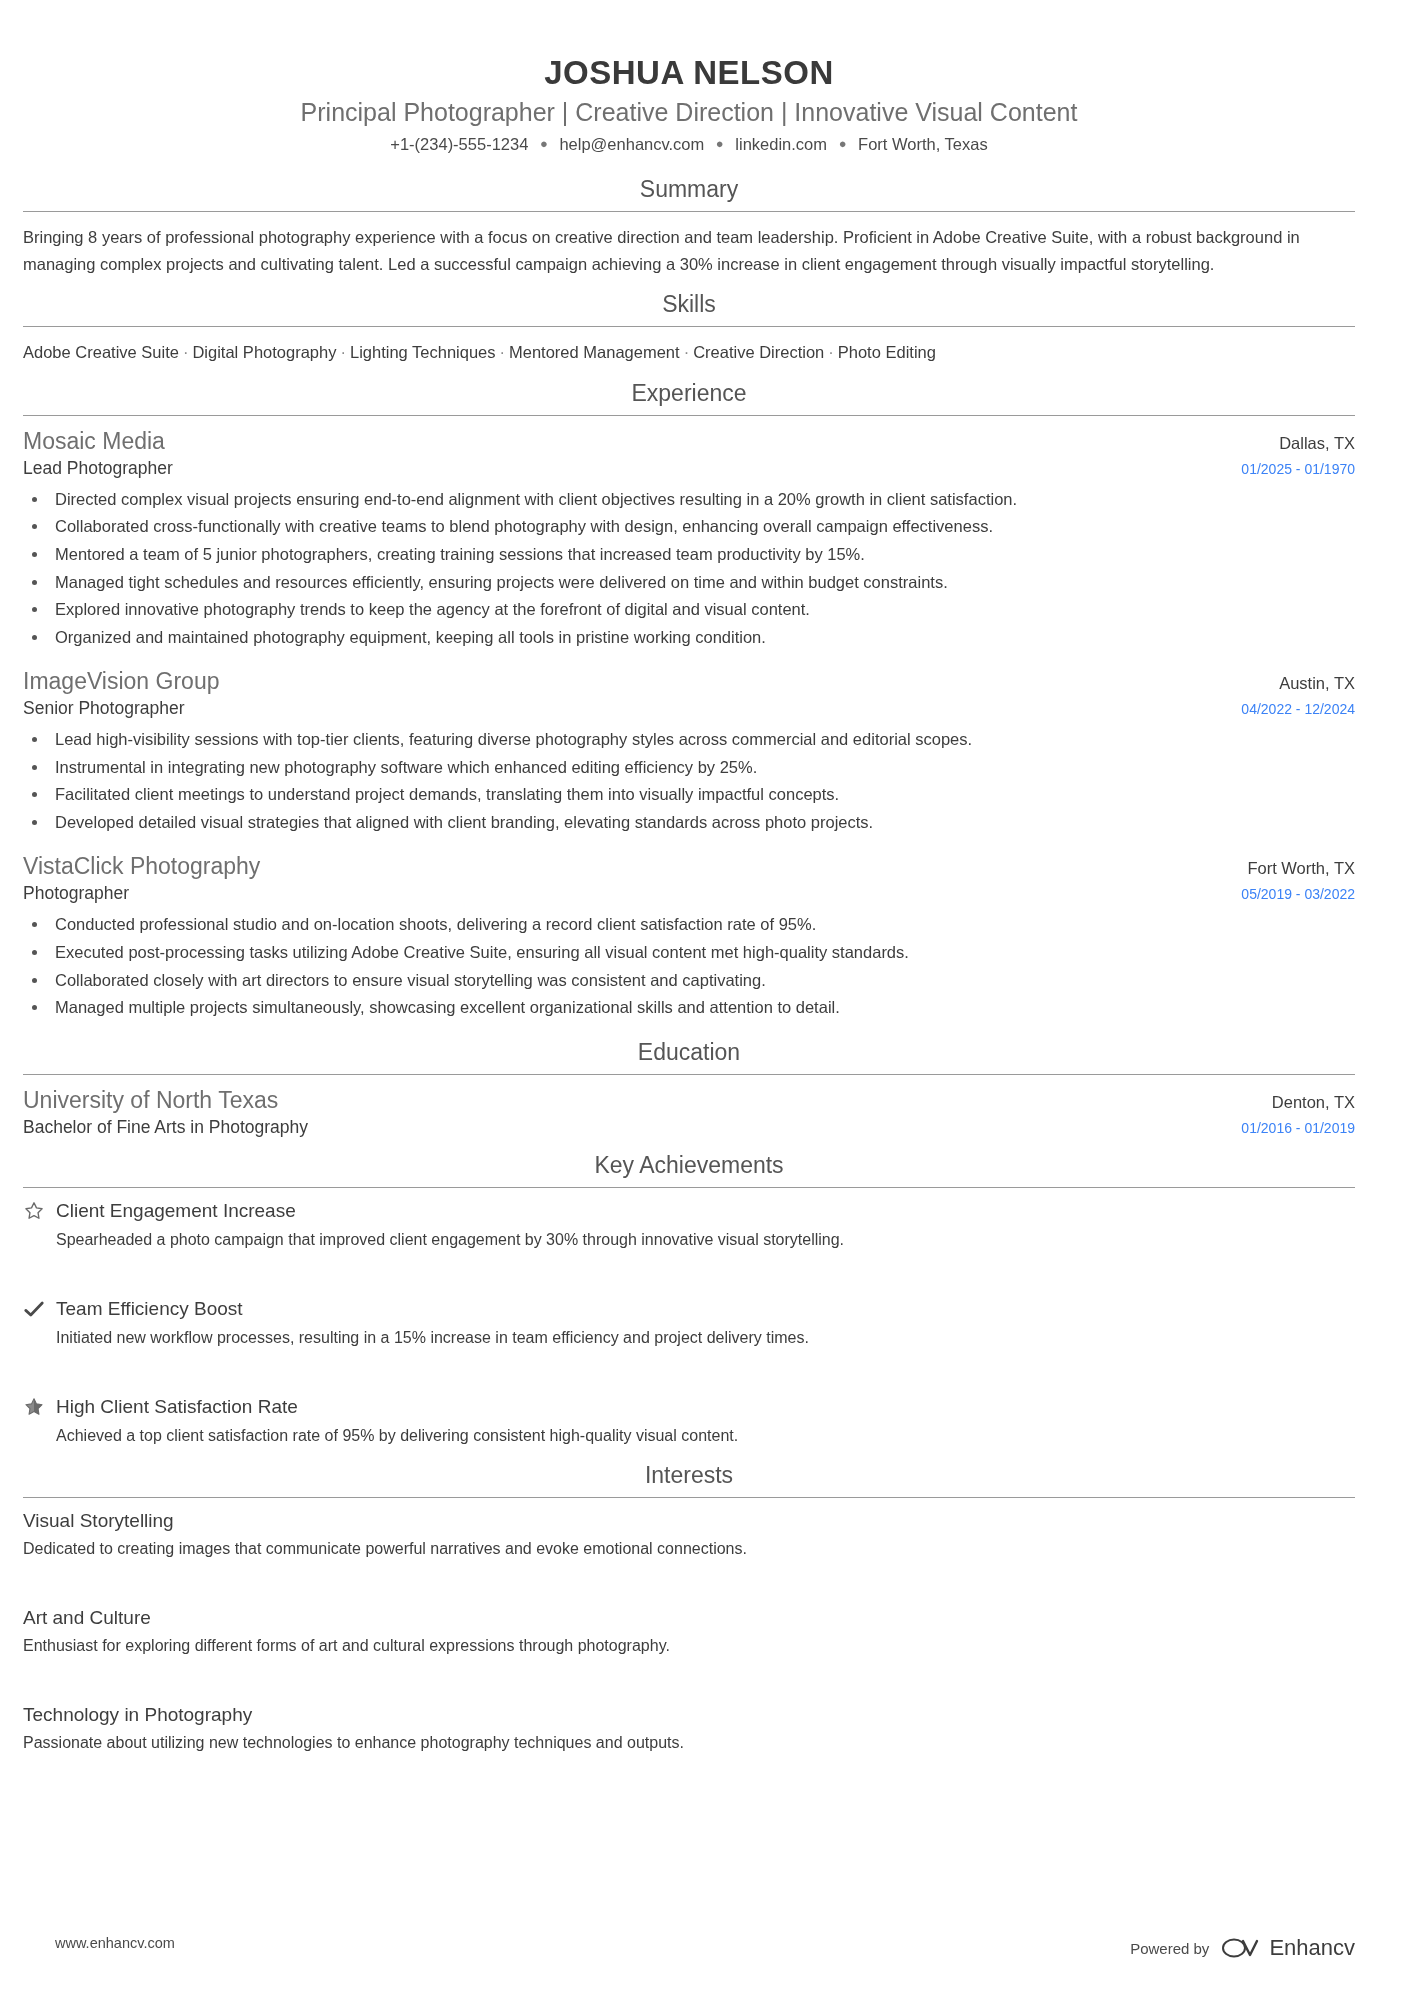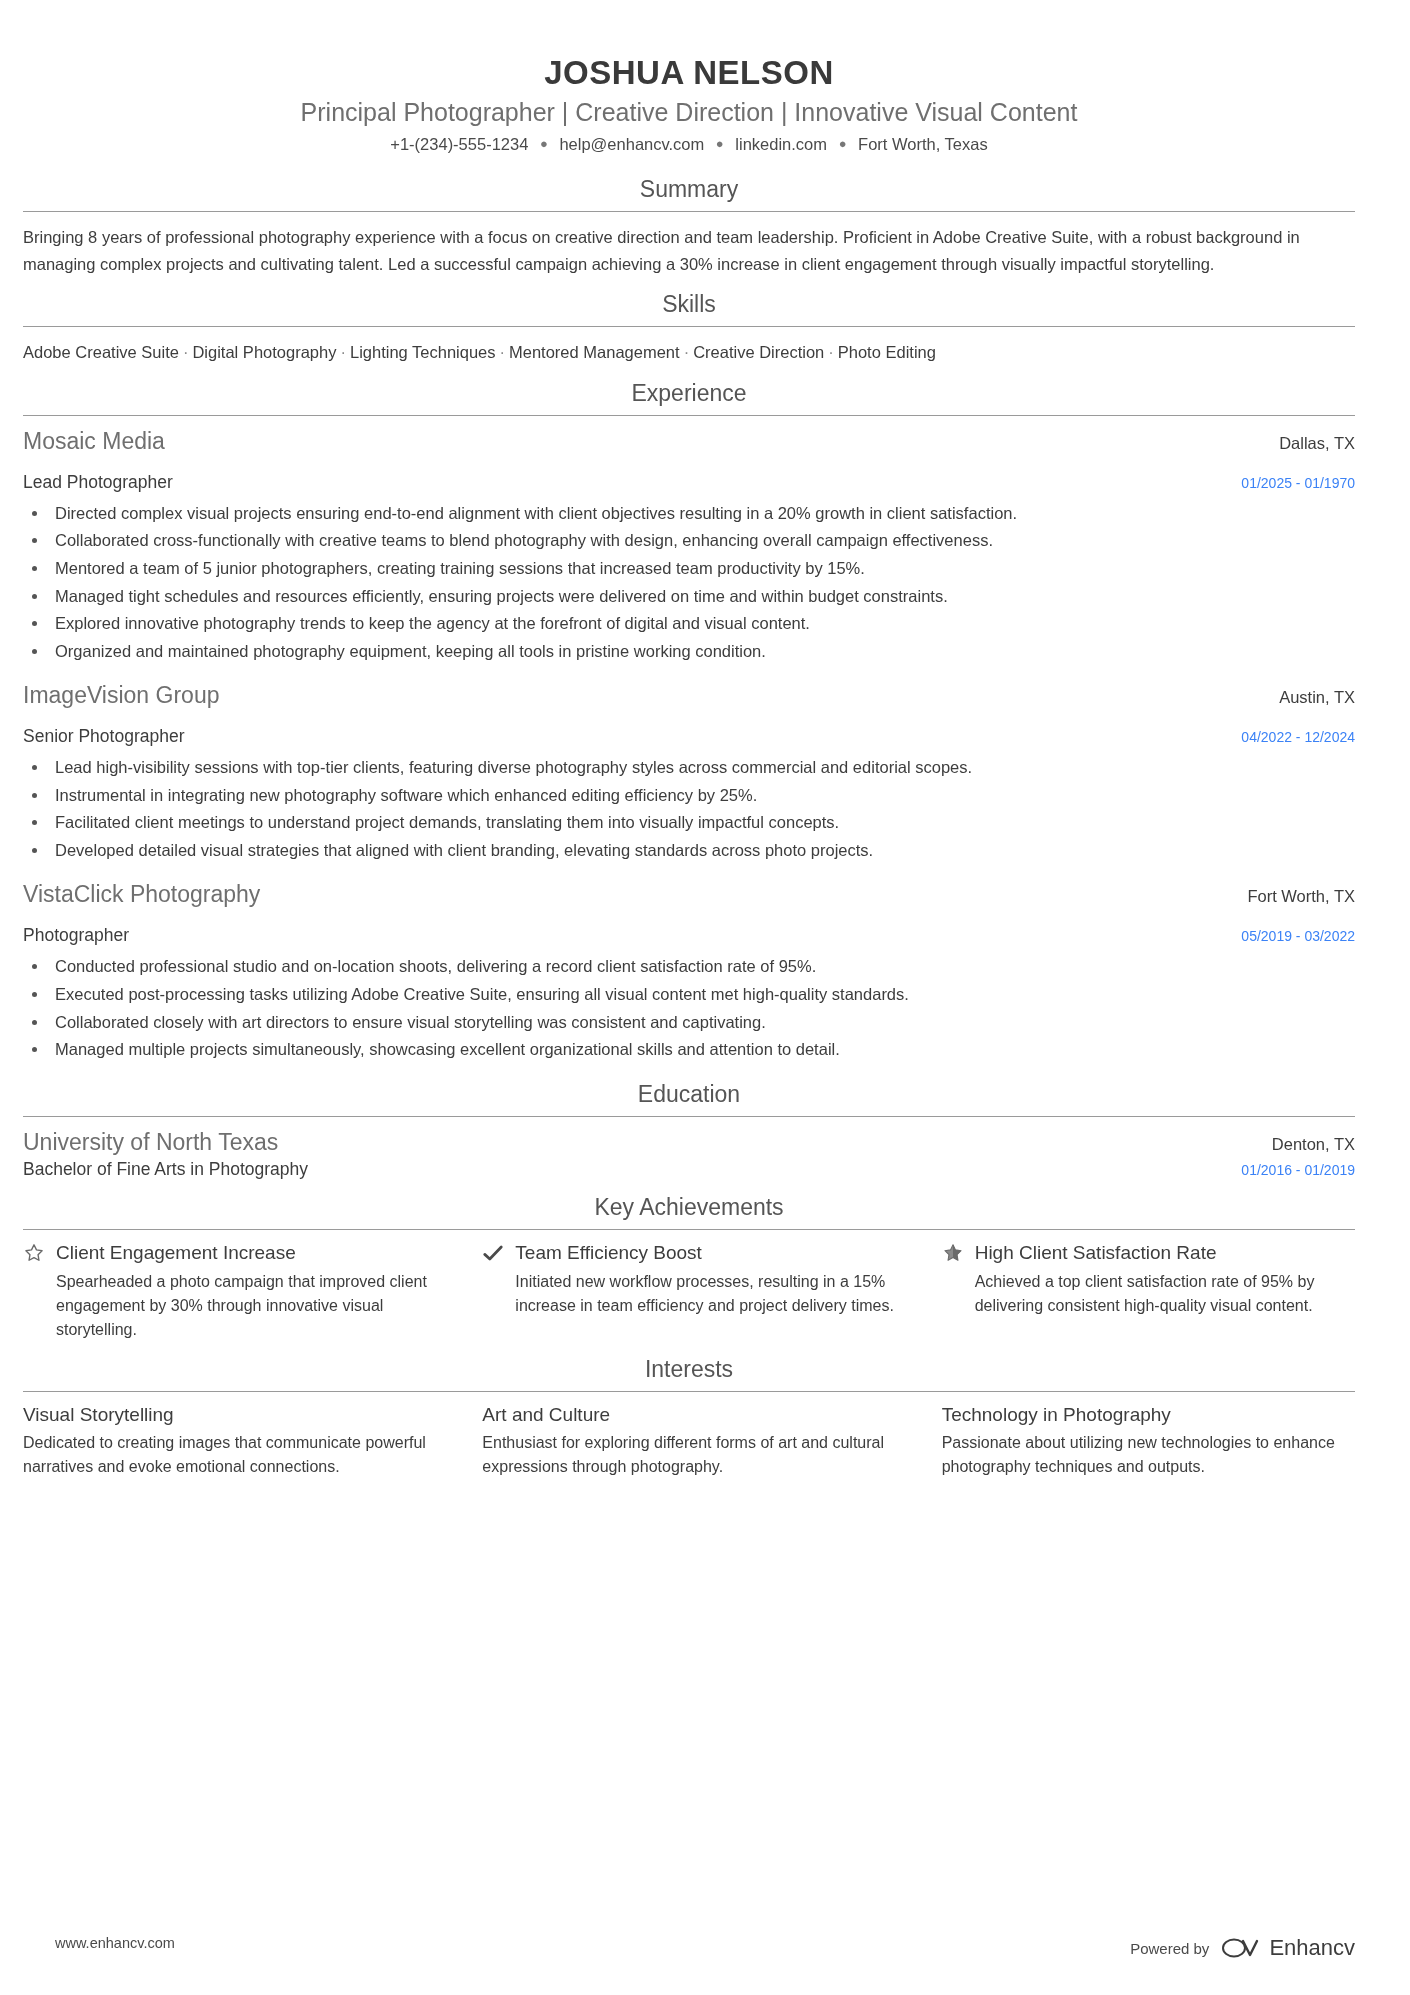--- a/index.html
+++ b/index.html
@@ -100,21 +100,21 @@
     color: #3d3d3d;
   }
   .role {
     font-size: 17.5px;
     color: #3d3d3d;
   }
   .dates {
     font-size: 14px;
     color: #3b82f6;
   }
-  .job-row.sub { margin-top: 17px; }
+  .job-row.sub { margin-top: 3px; }
   ul.bullets {
     margin: 8px 0 0 0;
     padding-left: 26px;
   }
   ul.bullets li {
     font-size: 16.5px;
     line-height: 1.55;
     margin-bottom: 2px;
     color: #3d3d3d;
     padding-left: 6px;
@@ -123,20 +123,21 @@
 
   
   .edu-row { display: flex; justify-content: space-between; align-items: baseline; }
   .school { font-size: 23px; color: #6f6f6f; font-weight: 400; }
   .degree { font-size: 17.5px; color: #3d3d3d; }
 
   
   .cols3 {
     display: flex;
     gap: 46px;
+    flex-direction: column;
   }
   .col { flex: 1 1 0; }
   .ach-head {
     display: flex;
     align-items: center;
     gap: 11px;
     margin-bottom: 6px;
   }
   .ach-icon {
     width: 22px;

